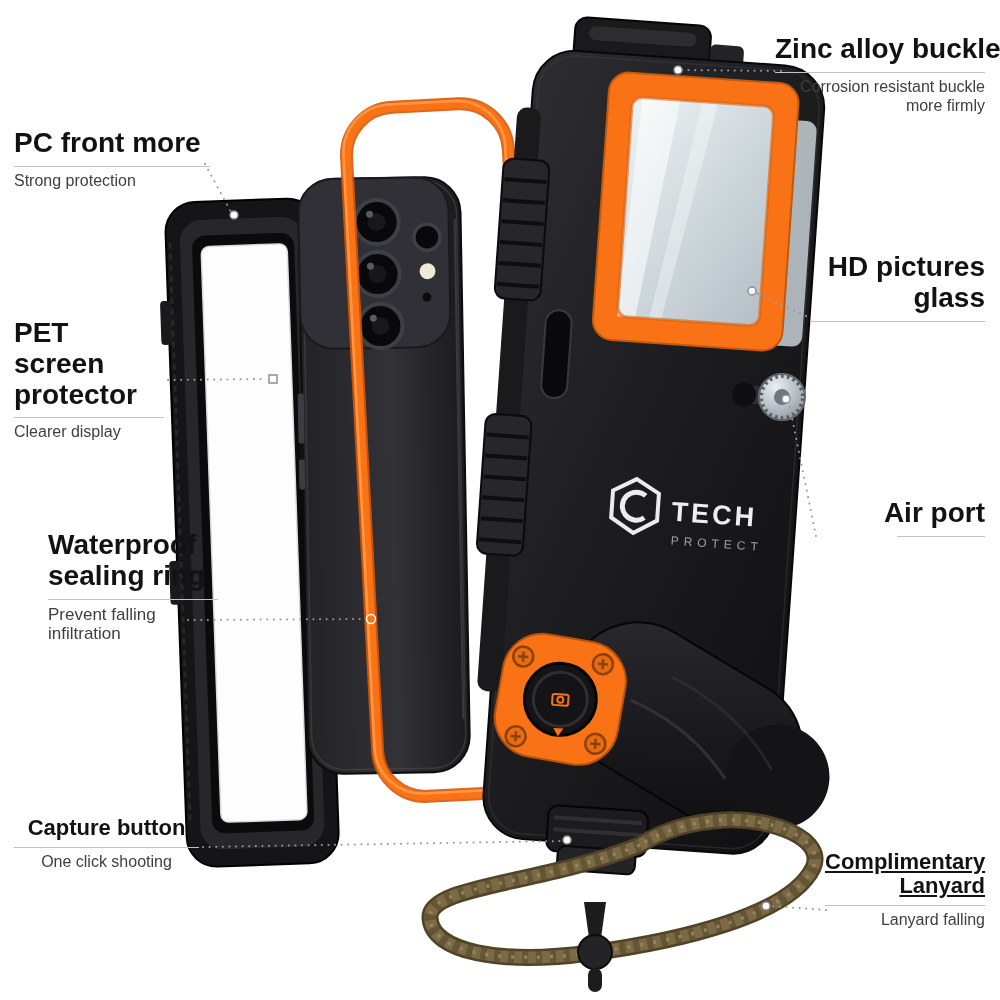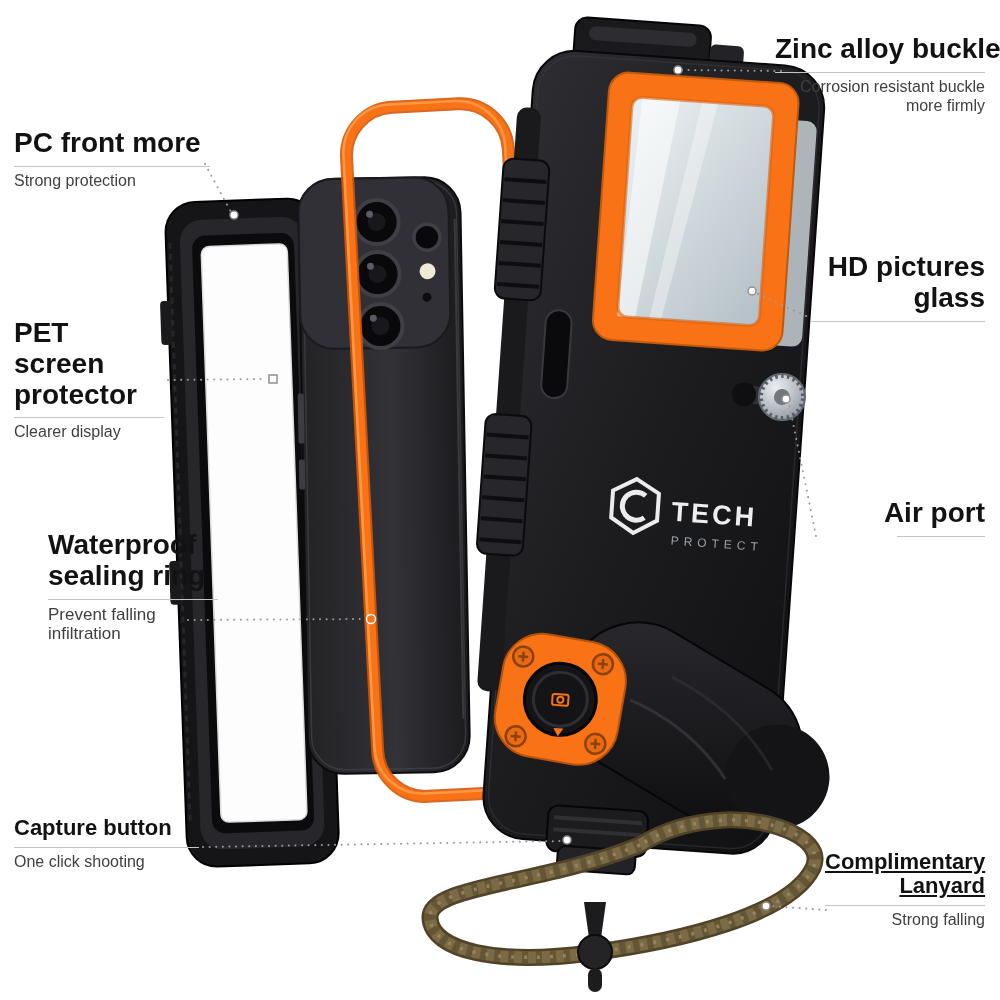--- a/index.html
+++ b/index.html
@@ -15,21 +15,21 @@
   .callout .title { font-weight:bold; font-size:28px; line-height:1.1; color:#121212; }
   .callout .divider { border:0; border-top:1px solid #c4c4c4; margin:7px 0 5px; width:100%; }
   .callout .subtitle { font-size:16px; line-height:1.17; color:#3f3f3f; }
   .callout.right { text-align:right; }
   .callout.right .divider { margin-left:auto; }
 
   #co-pc        { left:14px;  top:128px; width:196px; }
   #co-pet       { left:14px;  top:318px; width:150px; }
   #co-ring      { left:14px;  top:530px; width:170px;margin-left:34px; }
   #co-ring .subtitle { font-size:17px; }
-  #co-capture   { left:14px;  top:816px; width:185px; }
+  #co-capture   { left:14px;  top:816px; width:185px;text-align:center; }
   #co-capture .title { font-size:22px; }
 
   #co-zinc      { right:15px; top:34px;  width:210px; }
   #co-zinc .title { white-space:nowrap; }
   #co-hd        { right:15px; top:252px; width:175px; }
   #co-air       { right:15px; top:498px; width:165px; }
   #co-air .divider { width:88px; }
   #co-lanyard   { right:15px; top:850px; width:160px; }
   #co-lanyard .title { font-size:22px;text-decoration:underline; }
 </style>
@@ -265,16 +265,16 @@
   </div>
 
   <div class="callout right" id="co-air">
     <div class="title">Air port</div>
     <div class="divider"></div>
   </div>
 
   <div class="callout right" id="co-lanyard">
     <div class="title">Complimentary Lanyard</div>
     <div class="divider"></div>
-    <div class="subtitle">Strong falling</div>
+    <div class="subtitle">Lanyard falling</div>
   </div>
 
 </div>
 
 </body></html>

